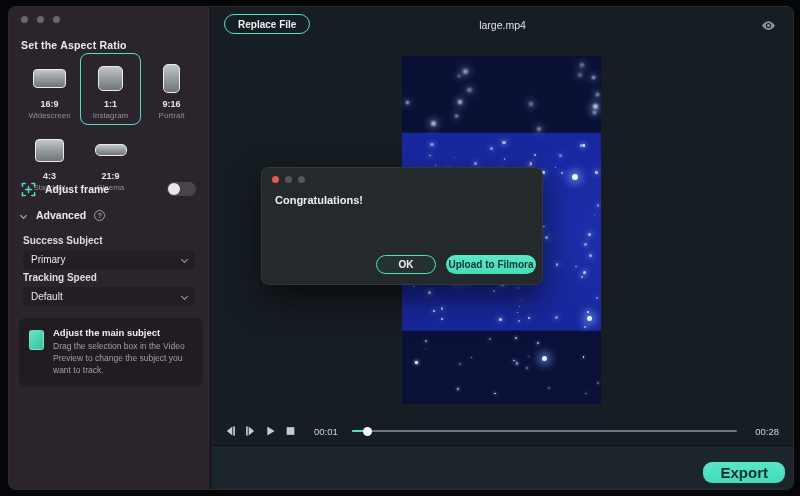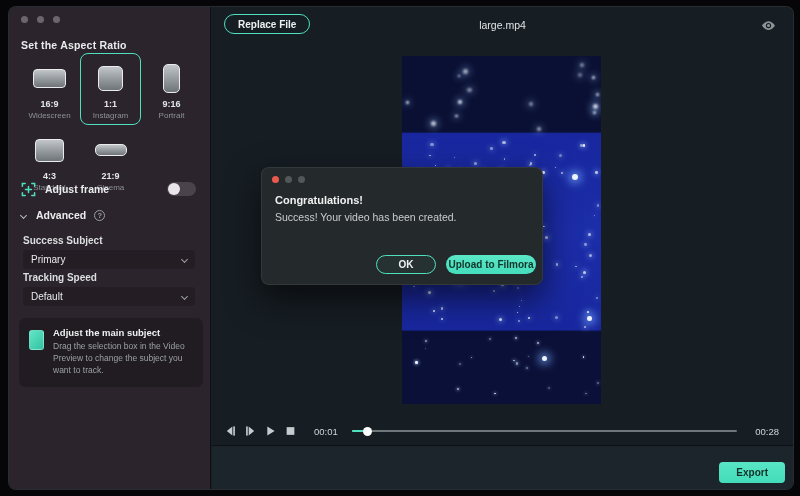--- a/index.html
+++ b/index.html
@@ -101,23 +101,23 @@
   .slider .track { position:absolute; left:0; right:0; top:6px; height:2px;
                    border-radius:2px; background:#70777b; }
   .slider .fill { position:absolute; left:0; top:6px; height:2px; border-radius:2px;
                   background:#4fe0c0; width:4%; }
   .slider .knob { position:absolute; top:2.5px; width:9px; height:9px; border-radius:50%;
                   background:#fcfdfd; left:calc(4% - 4px); }
 
   .footer { position:absolute; left:0; right:0; top:438px; bottom:0;
             background:#1c252c; border-top:1px solid #0c1114; }
   .export-btn { position:absolute; right:8px; top:16px; height:21px; padding:0 17px;
-                border:none; border-radius:4px; cursor:pointer;
+                border:none; border-radius:9px; cursor:pointer;
                 background:linear-gradient(180deg,#58e6c6,#43dcba);
-                color:#113128; font-size:10px; font-weight:700;
+                color:#113128; font-size:15px; font-weight:700;
                 font-family:"Liberation Sans", sans-serif; }
 
   
   .dialog { position:absolute; left:252px; top:160px; width:282px; height:118px;
             background:#24292b; border-radius:8px; border:1px solid rgba(255,255,255,0.07);
             box-shadow:0 14px 34px rgba(0,0,0,0.6); }
   .dlg-lights { position:absolute; left:10px; top:8px; display:flex; gap:6px; }
   .dlg-lights .dot { width:7px; height:7px; border-radius:50%; }
   .dlg-close { background:#ea594e; } .dlg-min, .dlg-zoom { background:#51585a; }
   .dlg-title { position:absolute; left:13px; top:26px; font-size:11px; font-weight:700;
@@ -406,20 +406,19 @@
     </div>
   </main>
 
   <div class="dialog">
     <div class="dlg-lights">
       <span class="dot dlg-close"></span>
       <span class="dot dlg-min"></span>
       <span class="dot dlg-zoom"></span>
     </div>
     <div class="dlg-title">Congratulations!</div>
-    <div class="dlg-msg">Success! Your video has been created.</div>
     <div class="dlg-btns">
       <button class="ok-btn">OK</button>
       <button class="upload-btn">Upload to Filmora</button>
     </div>
   </div>
 
 </div>
 
 </body></html>

